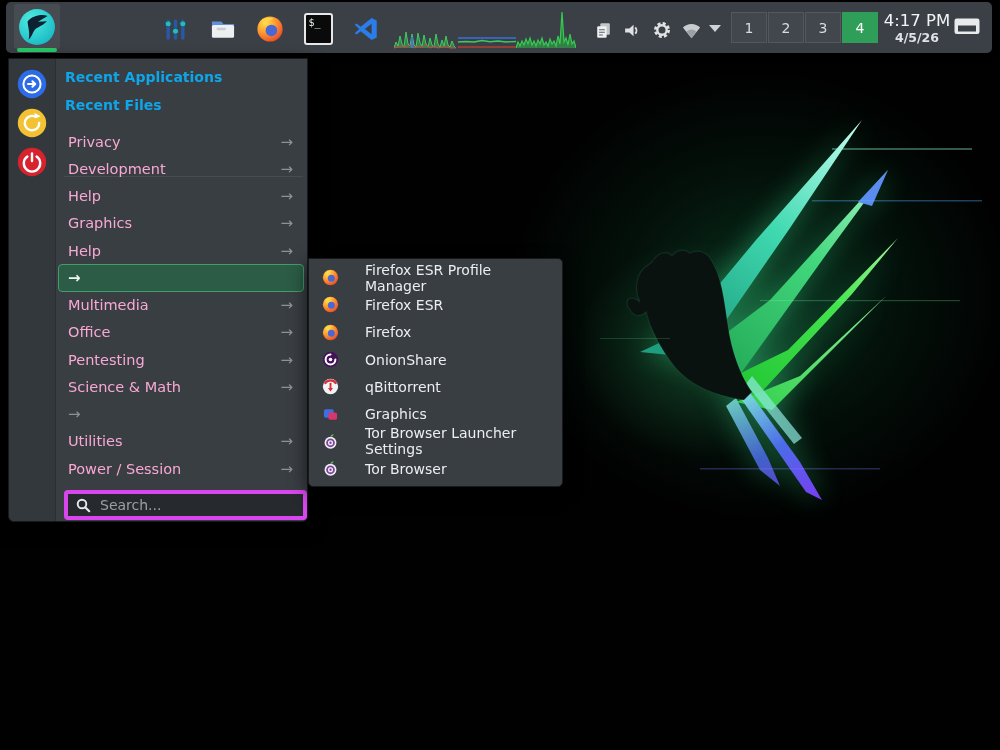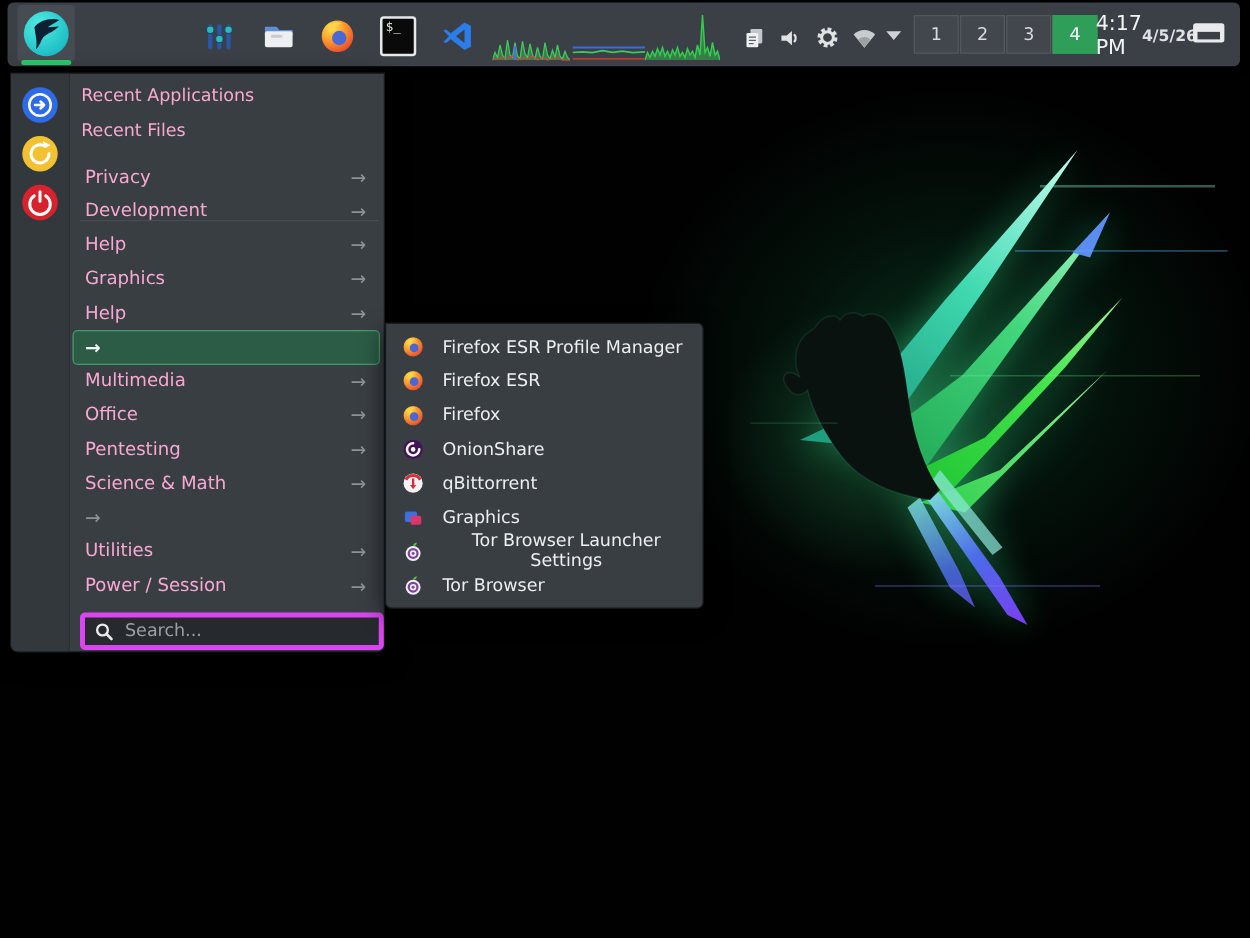--- a/index.html
+++ b/index.html
@@ -26,40 +26,40 @@
   
   .ws{
     position:absolute;top:10px;width:36px;height:31px;
     background:#42474d;border:1px solid #53585e;
     color:#d9dbdd;font-size:14px;display:flex;align-items:center;justify-content:center;
     box-sizing:border-box;
   }
   .ws.active{background:#2f9e58;border-color:#2f9e58;color:#fff;}
   #clock{
     position:absolute;left:876px;top:6px;width:70px;height:40px;
-    display:flex;flex-direction:row;align-items:center;justify-content:center;color:#f2f3f5;
+    display:flex;flex-direction:column;align-items:center;justify-content:center;color:#f2f3f5;
   }
   #clock .time{font-size:16.5px;line-height:19px;}
   #clock .date{font-size:12.5px;line-height:15px;color:#dfe2e5;font-weight:bold;}
   
   .chev{width:0;height:0;border-left:6px solid transparent;border-right:6px solid transparent;border-top:7px solid #cfd3d6;}
   
   #menu{
     position:absolute;left:8px;top:58px;width:300px;height:464px;
     background:#393e43;border:1px solid #17191d;box-sizing:border-box;
     border-radius:0 0 6px 6px;z-index:6;box-shadow:0 6px 18px rgba(0,0,0,.7);
   }
   #menu-left-strip{
     position:absolute;left:0;top:0;width:47px;height:100%;
     background:#33383d;border-right:1px solid #2a2d31;border-radius:0 0 0 6px;
     display:flex;flex-direction:column;align-items:center;padding-top:10px;gap:9px;box-sizing:border-box;
   }
   .session-btn{width:30px;height:30px;border-radius:50%;}
   .recent-label{
-    position:absolute;left:56px;color:#f9a8d4;font-size:14px;
+    position:absolute;left:56px;color:#0ea5e9;font-size:14px;font-weight:bold;
   }
   #menu-divider{position:absolute;left:55px;right:4px;top:117px;height:1px;background:#54585d;opacity:.55;}
   #categories{position:absolute;left:49px;right:3px;top:69px;}
   .cat-row{
     height:27.25px;display:flex;align-items:center;
     padding:0 10px 0 9px;box-sizing:border-box;border:1px solid transparent;border-radius:4px;
   }
   .cat-label{color:#f9a8d4;font-size:14.5px;flex:1;}
   .cat-arrow{color:#8e9297;font-size:15px;}
   .cat-row.selected{background:#2c5c45;border-color:#3f9e6b;}
@@ -75,21 +75,21 @@
   }
   #search-input::placeholder{color:#9aa0a6;}
   
   #submenu{
     position:absolute;left:308px;top:258px;width:255px;height:229px;
     background:#393e43;border:1px solid #17191d;box-sizing:border-box;
     border-radius:0 5px 5px 5px;z-index:7;box-shadow:0 6px 18px rgba(0,0,0,.7);
     padding-top:5px;
   }
   .sub-item{
-    height:27.3px;display:flex;align-items:center;gap:15px;padding:0 10px 0 13px;text-align:center;
+    height:27.3px;display:flex;align-items:center;gap:26px;padding:0 10px 0 13px;
   }
   .sub-label{color:#eceef0;font-size:14px;}
   .app-ic{width:17px;height:17px;flex:0 0 17px;}
   svg{display:block;}
 </style>
 </head>
 <body>
 
 <svg width="0" height="0" style="position:absolute" aria-hidden="true">
   <defs>

